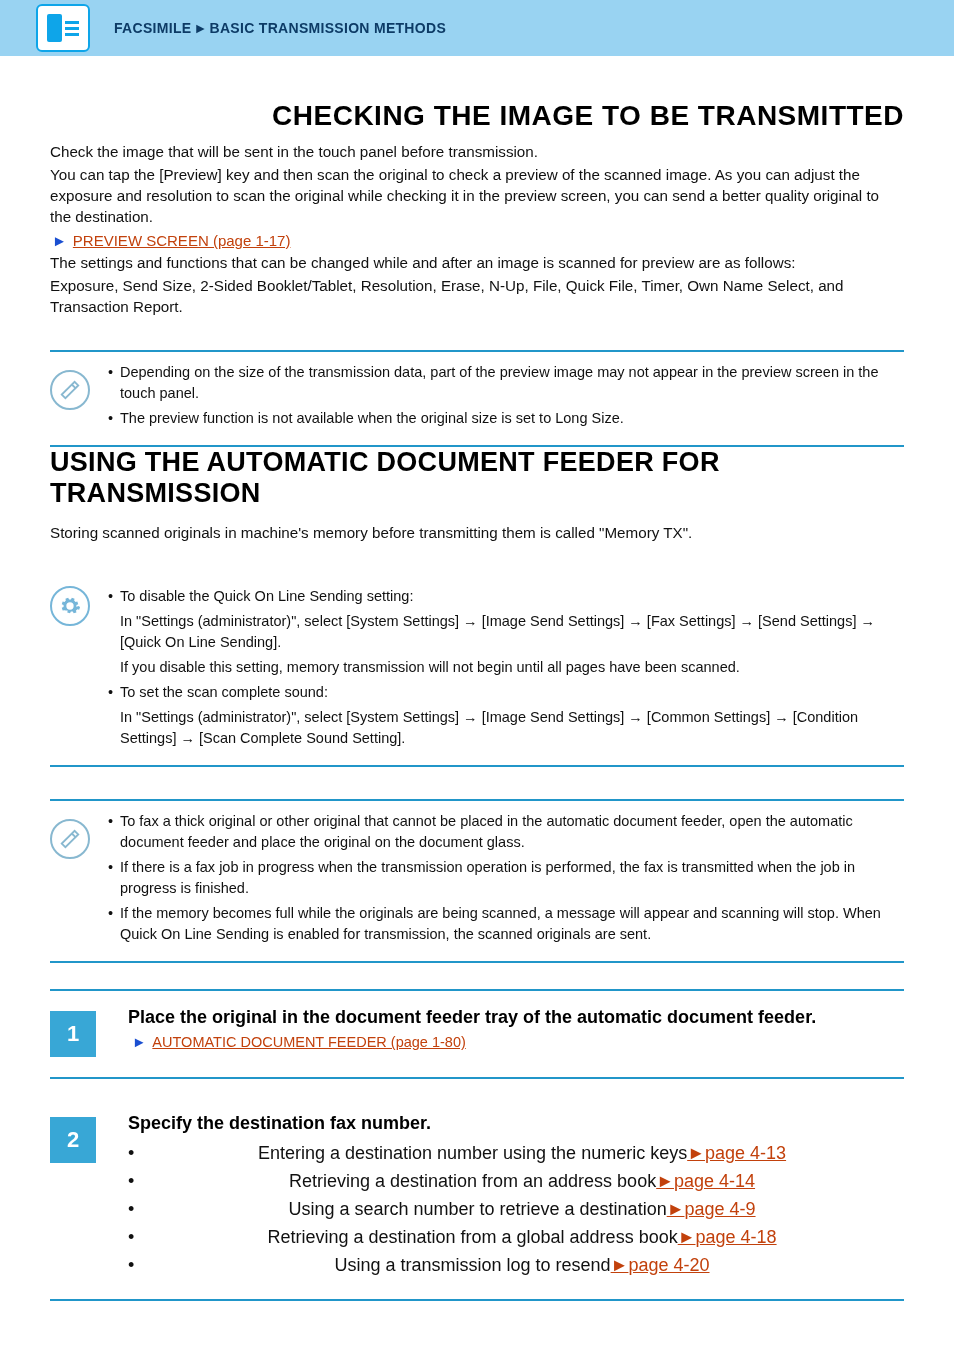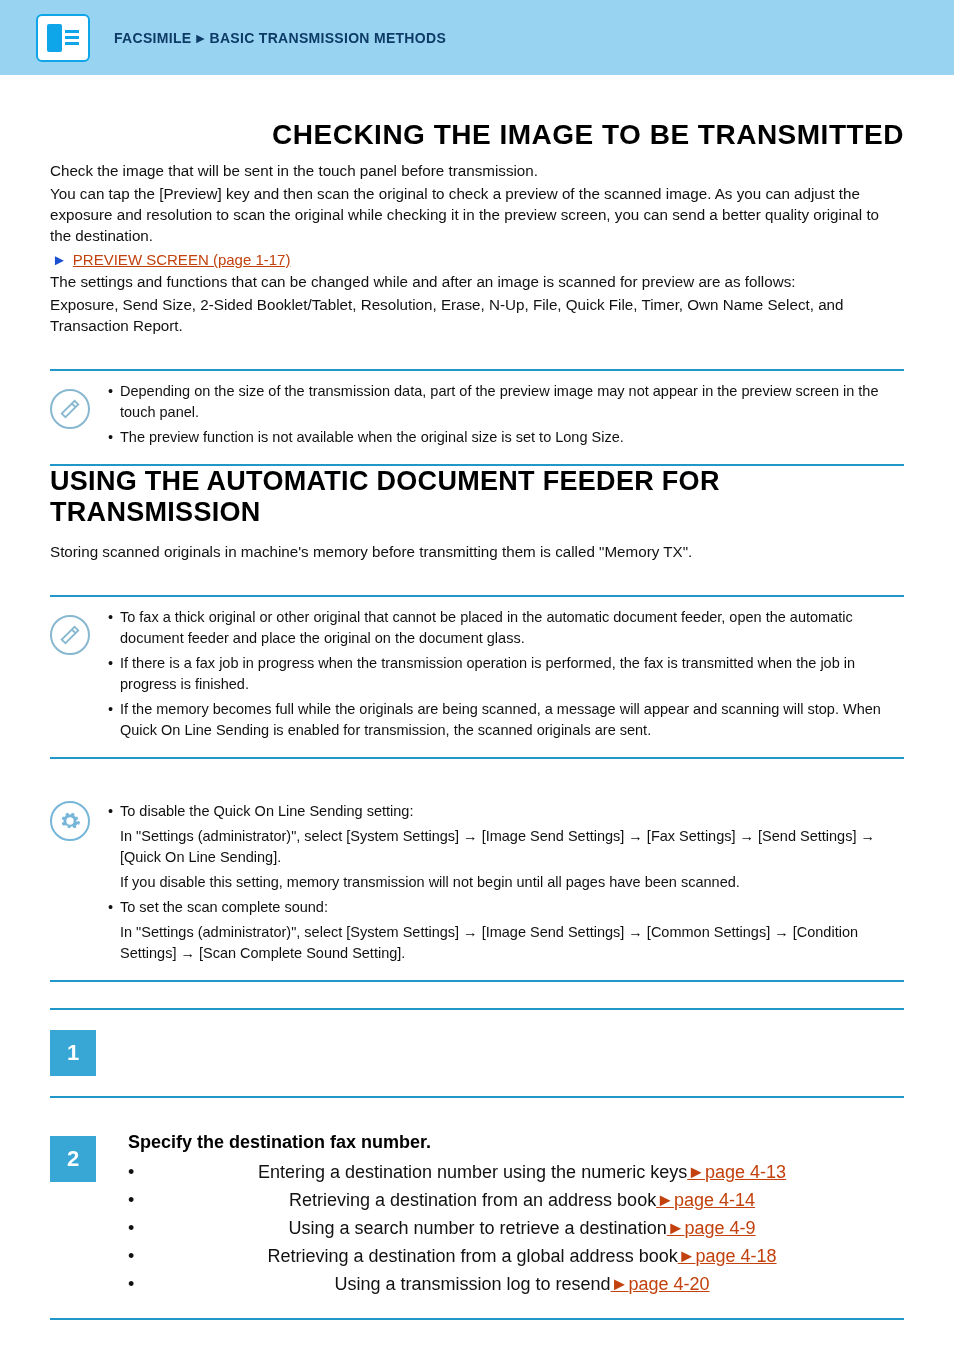--- a/index.html
+++ b/index.html
@@ -1,17 +1,17 @@
 <!DOCTYPE html>
 <html><head>
   <meta charset="utf-8">
   <style>
     * { margin: 0; padding: 0; box-sizing: border-box; }
     body { font-family: Arial, Helvetica, sans-serif; width: 954px; background: #fff; }
-    .header { background:#99d3f2; height:75px; display:flex; align-items:center; padding-left:36px; }
+    .header { background:#99d3f2; height:56px; display:flex; align-items:center; padding-left:36px; }
     .header-icon { width:54px; height:48px; background:#fff; border:2px solid #0ea5e9; border-radius:6px; display:flex; align-items:center; justify-content:center; margin-right:24px; }
     .header-icon-inner { display:flex; gap:3px; align-items:center; }
     .phone-shape { width:15px; height:28px; background:#0ea5e9; border-radius:2px; position:relative; }
     .lines { display:flex; flex-direction:column; gap:3px; }
     .lines span { width:14px; height:3px; background:#0ea5e9; display:block; }
     .breadcrumb { color:#0d3b66; font-weight:bold; font-size:14px; letter-spacing:.3px; }
     .breadcrumb-arrow { margin:0 2px; }
     .content { padding:44px 50px 0 50px; }
     h1.h-upper { font-size:28px; font-weight:bold; letter-spacing:.5px; color:#000; margin-bottom:10px;text-align:right; }
     h1.big { font-size:33px; font-weight:bold; margin:28px 0 10px 0; letter-spacing:.3px;}
@@ -78,51 +78,57 @@
     </div>
     <div class="note-lines">
       <div class="bullet">Depending on the size of the transmission data, part of the preview image may not appear in the preview screen in the touch panel.</div>
       <div class="bullet">The preview function is not available when the original size is set to Long Size.</div>
     </div>
   </div>
 
   <h2 class="sub">USING THE AUTOMATIC DOCUMENT FEEDER FOR TRANSMISSION</h2>
   <p class="body">Storing scanned originals in machine's memory before transmitting them is called "Memory TX".</p>
 
-  <div class="note-block">
-    <div class="note-icon">
-      <svg viewBox="0 0 24 24" fill="none" stroke="#88b8d0" stroke-width="2">
-          <path d="M3 17l4 4L21 7l-4-4L3 17z"></path>
-          <path d="M14 6l4 4"></path>
-        </svg>
-    </div>
-    <div class="note-lines">
-      <div class="bullet">To fax a thick original or other original that cannot be placed in the automatic document feeder, open the automatic document feeder and place the original on the document glass.</div>
-      <div class="bullet">If there is a fax job in progress when the transmission operation is performed, the fax is transmitted when the job in progress is finished.</div>
-      <div class="bullet">If the memory becomes full while the originals are being scanned, a message will appear and scanning will stop. When Quick On Line Sending is enabled for transmission, the scanned originals are sent.</div>
-    </div>
-  </div>
-
   <div class="note-block" style="border-top:none;">
     <div class="note-icon gear">
       <svg viewBox="0 0 24 24" fill="#76b6d9">
           <path d="M12 8a4 4 0 100 8 4 4 0 000-8zm9 4l2 1-1 3-2-.5a8 8 0 01-1.5 1.5l.5 2-3 1-1-2h-2l-1 2-3-1 .5-2A8 8 0 016 16.5L4 17l-1-3 2-1v-2l-2-1 1-3 2 .5A8 8 0 017.5 6L7 4l3-1 1 2h2l1-2 3 1-.5 2A8 8 0 0118 7.5l2-.5 1 3-2 1v2z"></path>
         </svg>
     </div>
     <div class="note-lines">
       <div class="bullet">To disable the Quick On Line Sending setting:</div>
       <div class="sub">In "Settings (administrator)", select [System Settings] → [Image Send Settings] → [Fax Settings] → [Send Settings] → [Quick On Line Sending].</div>
       <div class="sub">If you disable this setting, memory transmission will not begin until all pages have been scanned.</div>
       <div class="bullet">To set the scan complete sound:</div>
       <div class="sub">In "Settings (administrator)", select [System Settings] → [Image Send Settings] → [Common Settings] → [Condition Settings] → [Scan Complete Sound Setting].</div>
     </div>
   </div>
 
+  <div class="note-block">
+    <div class="note-icon">
+      <svg viewBox="0 0 24 24" fill="none" stroke="#88b8d0" stroke-width="2">
+          <path d="M3 17l4 4L21 7l-4-4L3 17z"></path>
+          <path d="M14 6l4 4"></path>
+        </svg>
+    </div>
+    <div class="note-lines">
+      <div class="bullet">To fax a thick original or other original that cannot be placed in the automatic document feeder, open the automatic document feeder and place the original on the document glass.</div>
+      <div class="bullet">If there is a fax job in progress when the transmission operation is performed, the fax is transmitted when the job in progress is finished.</div>
+      <div class="bullet">If the memory becomes full while the originals are being scanned, a message will appear and scanning will stop. When Quick On Line Sending is enabled for transmission, the scanned originals are sent.</div>
+    </div>
+  </div>
+
   <div class="step first">
     <div class="step-num">1</div>
+    <div class="step-body">
+      <div class="step-title">Place the original in the document feeder tray of the automatic document feeder.</div>
+      <div class="linkline">
+        <span class="lead-arrow">►</span><a href="#" class="doclink">AUTOMATIC DOCUMENT FEEDER (page 1-80)</a>
+      </div>
+    </div>
   </div>
 
   <div class="step">
     <div class="step-num">2</div>
     <div class="step-body">
       <div class="step-title">Specify the destination fax number.</div>
       <ul>
         <li><span>Entering a destination number using the numeric keys</span><a href="#" class="doclink"><span>►</span><span>page 4-13</span></a></li>
         <li><span>Retrieving a destination from an address book</span><a href="#" class="doclink"><span>►</span><span>page 4-14</span></a></li>
         <li><span>Using a search number to retrieve a destination</span><a href="#" class="doclink"><span>►</span><span>page 4-9</span></a></li>

